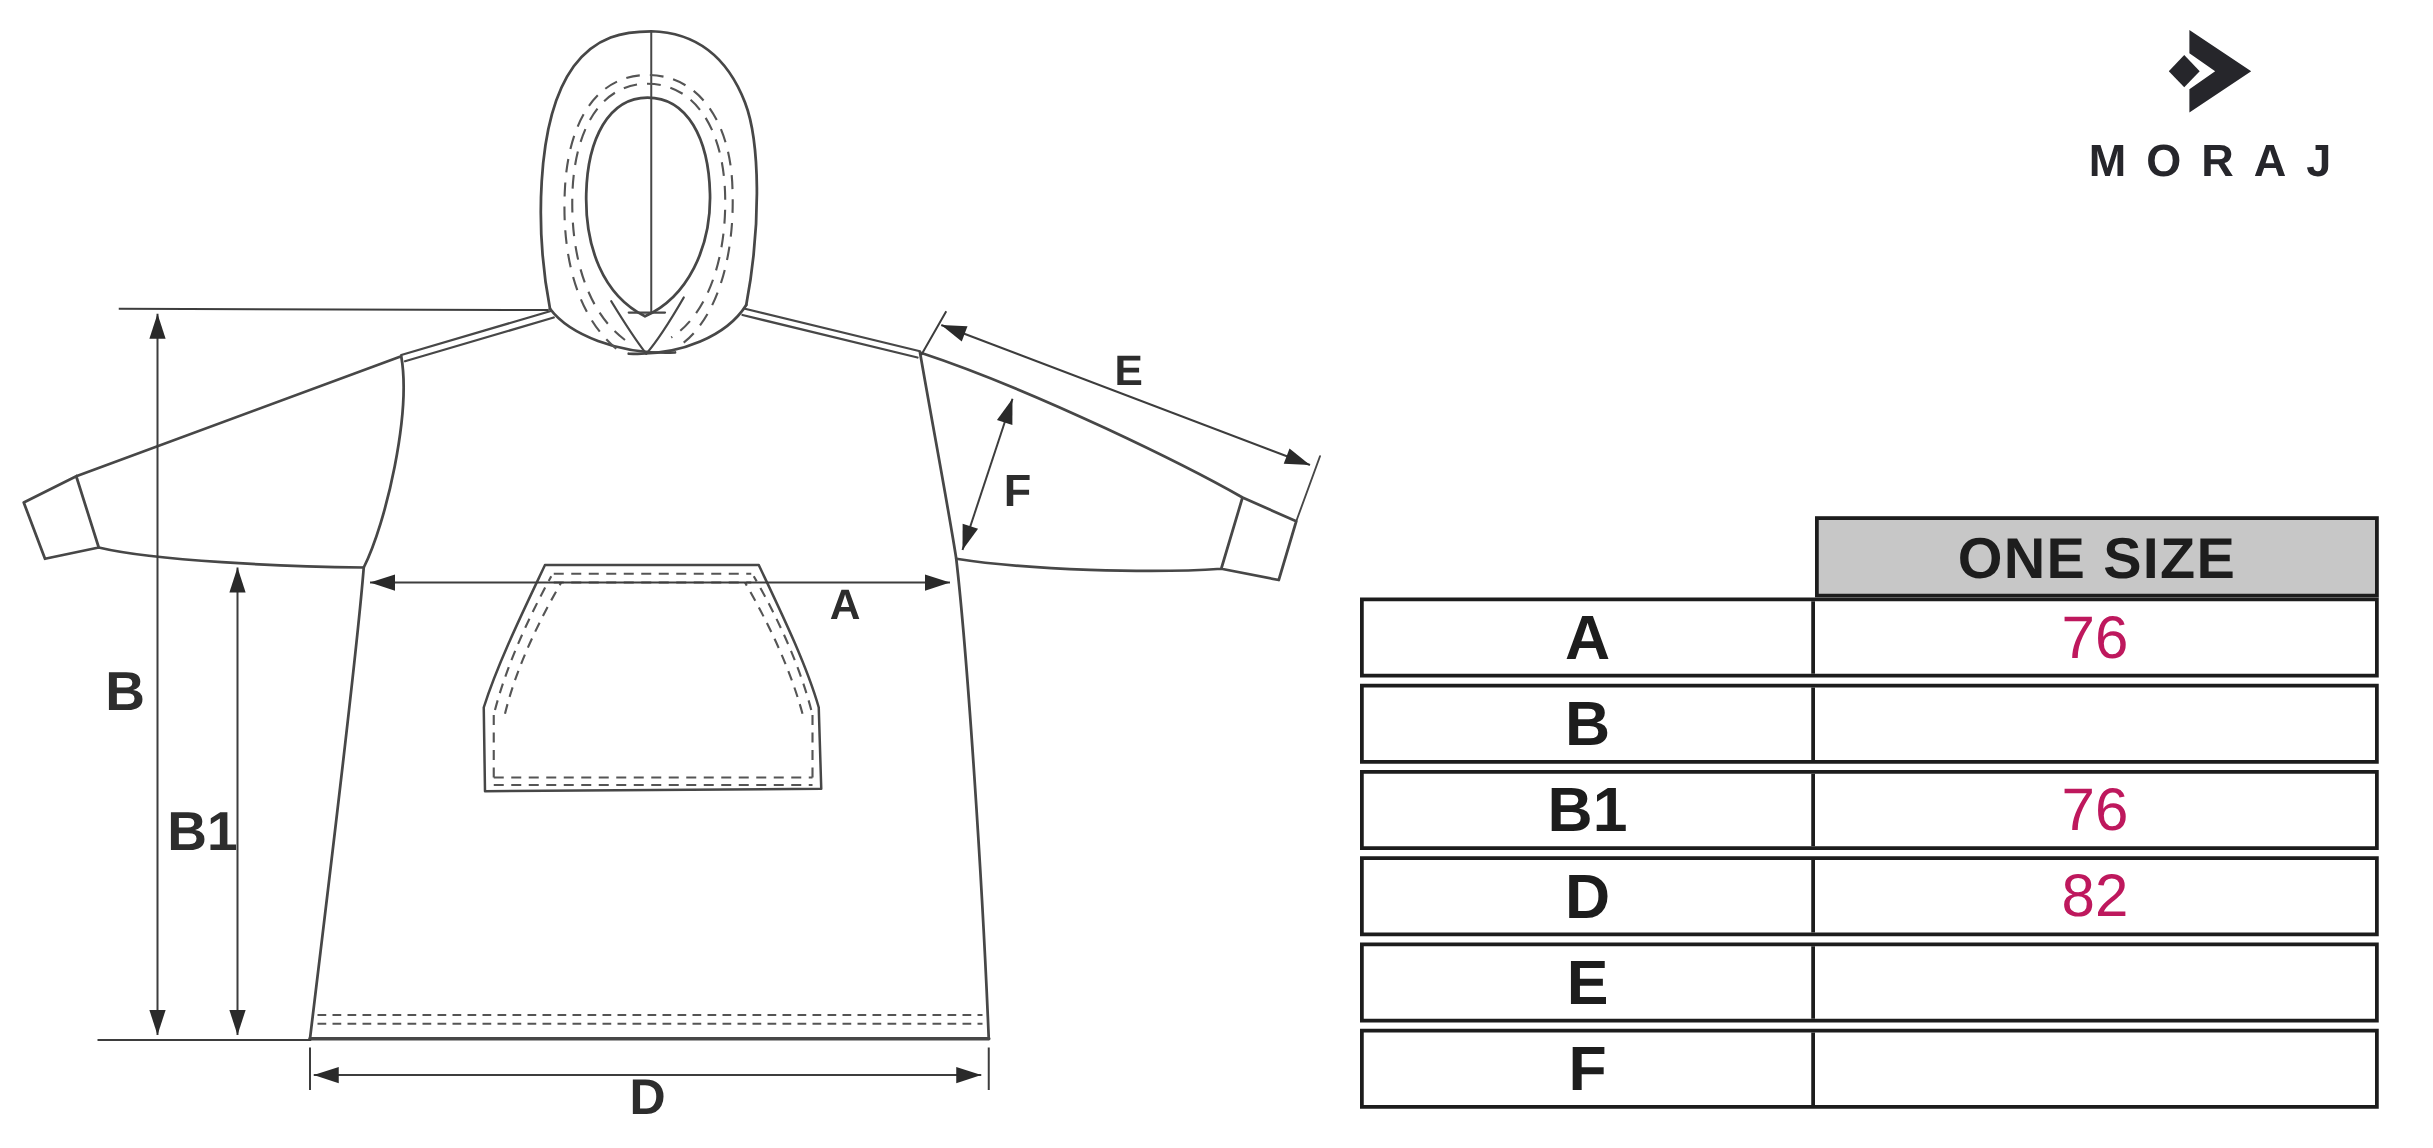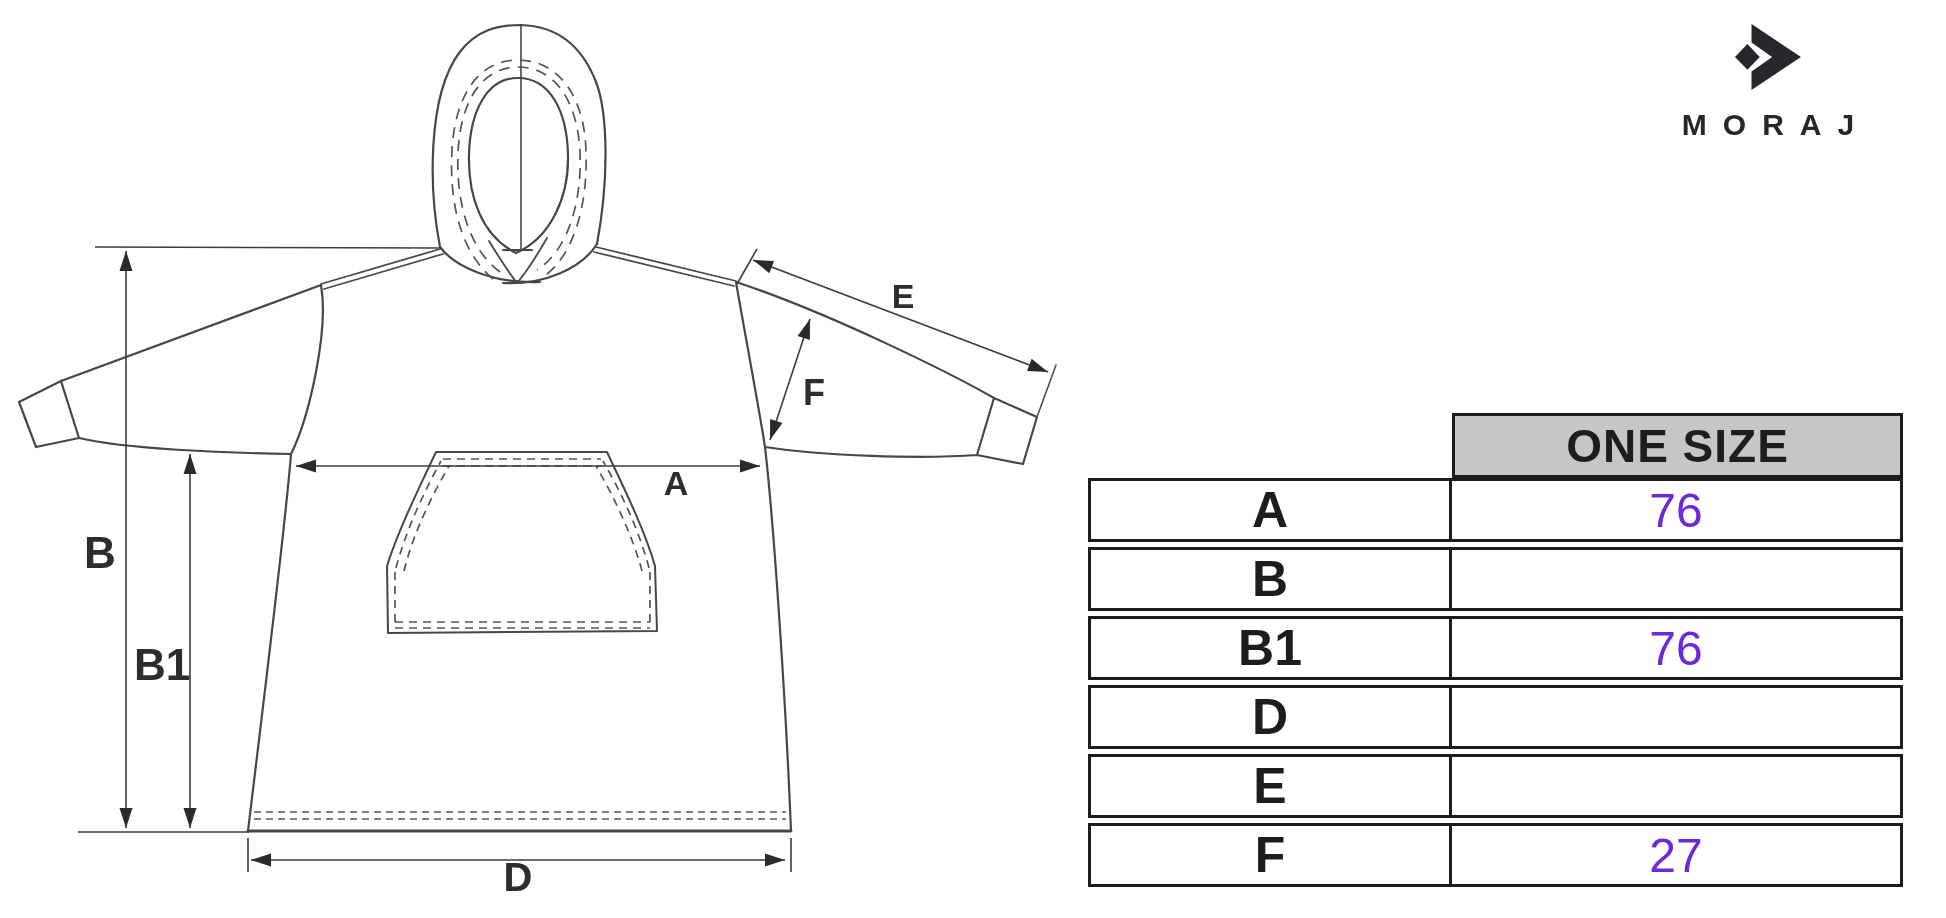--- a/index.html
+++ b/index.html
@@ -28,28 +28,28 @@
     border:3px solid #1c1c1c;display:flex;background:#ffffff;
   }
   .st-row.first{margin-top:0;}
   .st-label{
     box-sizing:border-box;width:361px;border-right:3px solid #1c1c1c;
     display:flex;align-items:center;justify-content:center;
     font-size:50px;font-weight:bold;color:#1d1d1d;
   }
   .st-value{
     flex:1;display:flex;align-items:center;justify-content:center;
-    font-size:48px;font-weight:normal;color:#6d28d9;
+    font-size:48px;font-weight:normal;color:#be185d;
   }
 
   
   .logo{position:absolute;left:1650px;top:24px;width:236px;text-align:center;color:#26262b;}
   .logo-icon{display:block;margin:0 auto;}
   .logo-text{
-    margin-top:16px;font-size:30px;font-weight:bold;
+    margin-top:16px;font-size:36px;font-weight:bold;
     letter-spacing:16px;padding-left:16px;white-space:nowrap;
   }
 </style>
 </head>
 <body>
 
 <svg class="diagram-svg" width="1100" height="918" viewBox="0 0 1100 918">
   <defs>
     <marker id="arr" markerUnits="userSpaceOnUse" markerWidth="22" markerHeight="16" viewBox="0 0 22 16" refX="21" refY="8" orient="auto-start-reverse">
       <path d="M1,1.5 L21,8 L1,14.5 Z" fill="#2a2a2a"></path>
@@ -124,27 +124,27 @@
   </div>
   <div class="st-row">
     <div class="st-label">B</div>
   </div>
   <div class="st-row">
     <div class="st-label">B1</div>
     <div class="st-value">76</div>
   </div>
   <div class="st-row">
     <div class="st-label">D</div>
+    <div class="st-value">82</div>
   </div>
   <div class="st-row">
     <div class="st-label">E</div>
   </div>
   <div class="st-row">
     <div class="st-label">F</div>
-    <div class="st-value">27</div>
   </div>
 </div>
 
 <div class="logo">
   <svg class="logo-icon" width="66" height="68" viewBox="0 0 64 66">
     <g fill="#26262b">
       <polygon points="12,19.5 24,32 12,44.5 0,32"></polygon>
       <polygon points="16,0 64,32 16,64 16,46 36,32 16,18"></polygon>
     </g>
   </svg>

